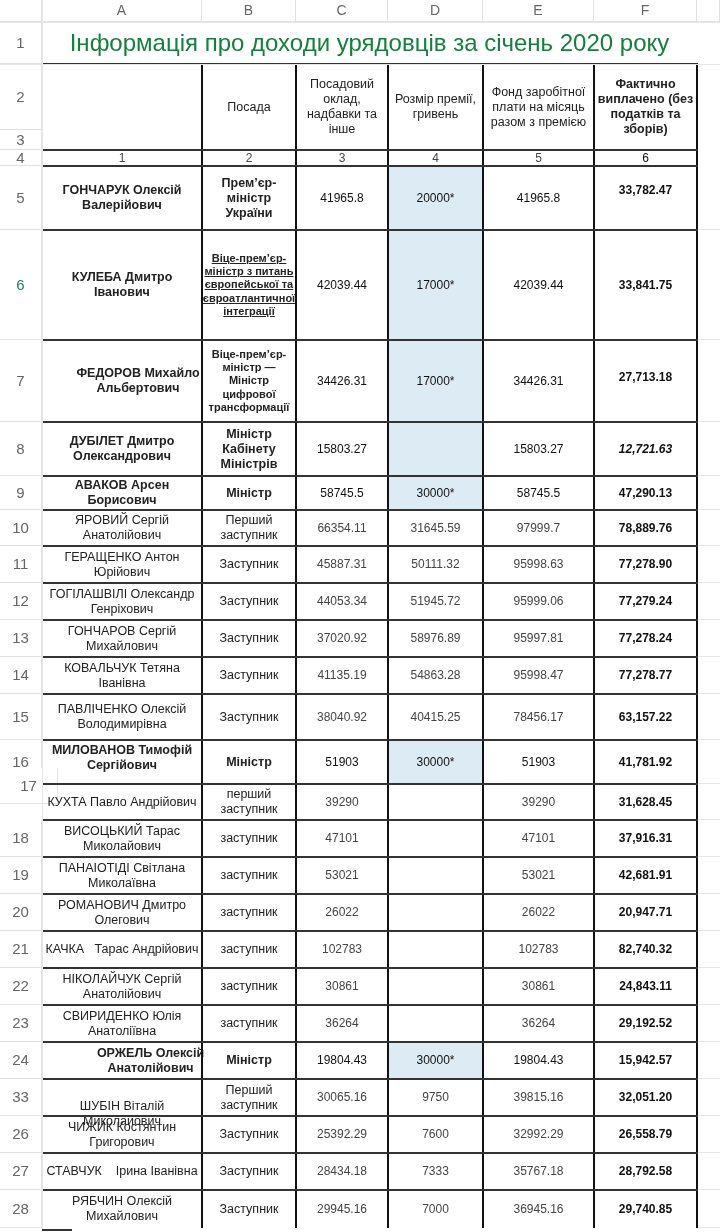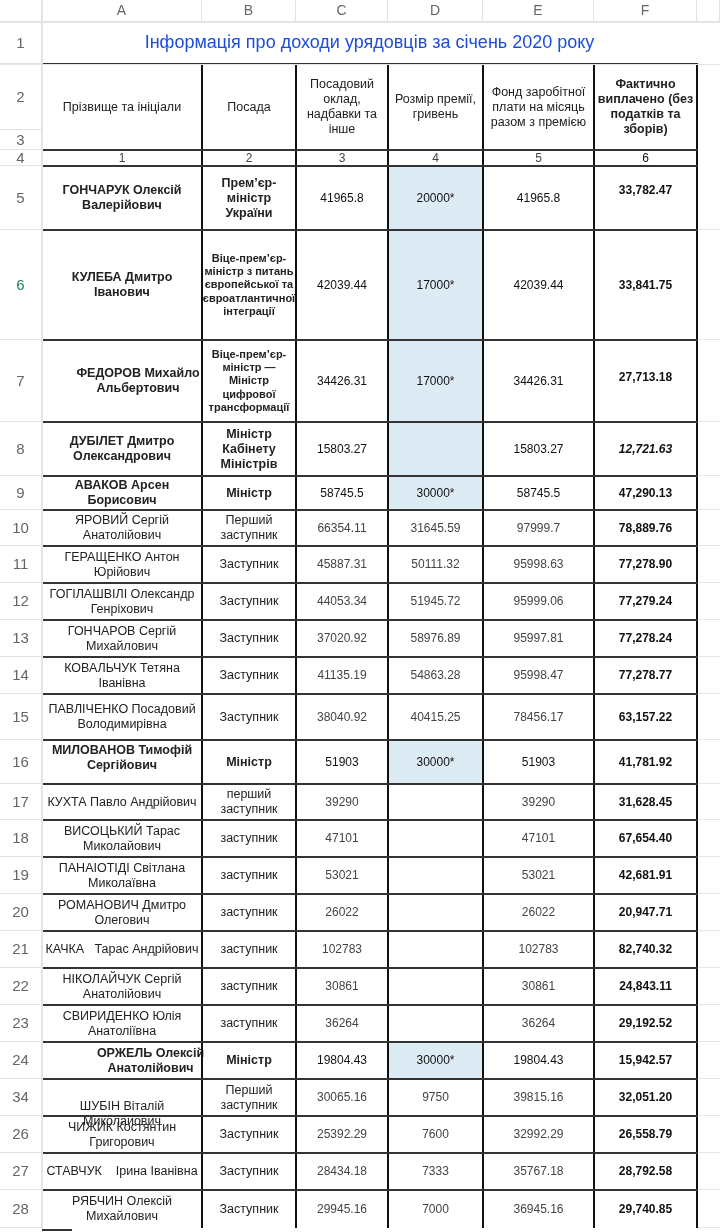--- a/index.html
+++ b/index.html
@@ -5,21 +5,21 @@
   html, body { margin:0; padding:0; background:#ffffff; }
   body { width:720px; height:1232px; overflow:hidden; position:relative;
          font-family:"Liberation Sans", sans-serif; color:#222; }
   .sheet { position:absolute; left:0; top:0; width:720px; height:1232px; }
   .cell { position:absolute; box-sizing:border-box; display:flex; align-items:center;
           justify-content:center; text-align:center; overflow:hidden; line-height:1.2; }
   .colhdr { color:#666; font-size:14px; border-right:1px solid #e2e2e2; border-bottom:1px solid #e2e2e2; background:#fff; }
   .rowhdr { color:#666; font-size:15px; border-right:1px solid #e2e2e2; border-bottom:1px solid #e2e2e2; background:#fff; }
   .rowhdr.active { color:#1a7f64; }
   .gridline { position:absolute; background:#e6e6e6; }
-  .title { font-size:18px; color:#1d4ed8; }
+  .title { font-size:24px; color:#15803d; }
   .hdr { font-size:12.5px; color:#222; padding:0 2px; }
   .hdr.bold { font-weight:bold; }
   .num { font-size:12px; color:#222; }
   .name { font-size:12.5px; padding:0 2px; }
   .pos { font-size:12.5px; padding:15px 2px; }
   .pos.small { font-size:11px; }
   .bold { font-weight:bold; }
   .light { color:#444; }
   .dark { color:#111; }
   .hl { background:#ddebf5; }
@@ -38,21 +38,20 @@
   <div class="cell colhdr" style="left:388px;top:0;width:95px;height:22px;">D</div>
   <div class="cell colhdr" style="left:483px;top:0;width:111px;height:22px;">E</div>
   <div class="cell colhdr" style="left:594px;top:0;width:103px;height:22px;">F</div>
   <div class="cell colhdr" style="left:697px;top:0;width:23px;height:22px;"></div>
 
   <div class="cell rowhdr" style="left:0;top:22px;width:42px;height:42px;">1</div>
   <div class="cell title" style="left:42px;top:22px;width:655px;height:42px;">Інформація про доходи урядовців за січень 2020 року</div>
 
   <div class="cell rowhdr" style="left:0;top:64px;width:42px;height:66px;">2</div>
   <div class="cell rowhdr" style="left:0;top:130px;width:42px;height:20px;">3</div>
-  <div class="cell hdr" style="left:42px;top:64px;width:160px;height:86px;">Прізвище та ініціали</div>
   <div class="cell hdr" style="left:202px;top:64px;width:94px;height:86px;">Посада</div>
   <div class="cell hdr" style="left:296px;top:64px;width:92px;height:86px;">Посадовий оклад, надбавки та інше</div>
   <div class="cell hdr" style="left:388px;top:64px;width:95px;height:86px;">Розмір премії, гривень</div>
   <div class="cell hdr" style="left:483px;top:64px;width:111px;height:86px;">Фонд заробітної плати на місяць разом з премією</div>
   <div class="cell hdr bold" style="left:594px;top:64px;width:103px;height:86px;">Фактично виплачено (без податків та зборів)</div>
 
   <div class="cell rowhdr" style="left:0;top:150px;width:42px;height:16px;">4</div>
   <div class="cell num light" style="left:42px;top:150px;width:160px;height:16px;">1</div>
   <div class="cell num light" style="left:202px;top:150px;width:94px;height:16px;">2</div>
   <div class="cell num light" style="left:296px;top:150px;width:92px;height:16px;">3</div>
@@ -64,21 +63,21 @@
       <div class="cell rowhdr" style="left: 0px; top: 166px; width: 42px; height: 64px;">5</div>
       <div class="cell name bold" style="left: 42px; top: 166px; width: 160px; height: 64px; white-space: pre-wrap;">ГОНЧАРУК Олексій Валерійович</div>
       <div class="cell pos bold" style="left: 202px; top: 166px; width: 94px; height: 64px;">Прем’єр-міністр України</div>
       <div class="cell num dark" style="left: 296px; top: 166px; width: 92px; height: 64px;">41965.8</div>
       <div class="cell num dark hl" style="left: 388px; top: 166px; width: 95px; height: 64px; background: rgb(221, 235, 245);">20000*</div>
       <div class="cell num dark" style="left: 483px; top: 166px; width: 111px; height: 64px;">41965.8</div>
       <div class="cell num bold dark" style="left: 594px; top: 166px; width: 103px; height: 48px;">33,782.47</div>
       <div class="cell" style="left: 697px; top: 166px; width: 23px; height: 64px; border-bottom: 1px solid rgb(230, 230, 230);"></div>
       <div class="cell rowhdr active" style="left: 0px; top: 230px; width: 42px; height: 110px;">6</div>
       <div class="cell name bold" style="left: 42px; top: 230px; width: 160px; height: 110px; white-space: pre-wrap;">КУЛЕБА Дмитро Іванович</div>
-      <div class="cell pos bold small" style="left: 202px; top: 230px; width: 94px; height: 110px;">Віце-прем’єр-міністр з питань європейської та євроатлантичної інтеграції</div>
+      <div class="cell pos bold small" style="left: 202px; top: 230px; width: 94px; height: 110px; text-decoration: underline;">Віце-прем’єр-міністр з питань європейської та євроатлантичної інтеграції</div>
       <div class="cell num dark" style="left: 296px; top: 230px; width: 92px; height: 110px;">42039.44</div>
       <div class="cell num dark hl" style="left: 388px; top: 230px; width: 95px; height: 110px; background: rgb(221, 235, 245);">17000*</div>
       <div class="cell num dark" style="left: 483px; top: 230px; width: 111px; height: 110px;">42039.44</div>
       <div class="cell num bold dark" style="left: 594px; top: 230px; width: 103px; height: 110px;">33,841.75</div>
       <div class="cell" style="left: 697px; top: 230px; width: 23px; height: 110px; border-bottom: 1px solid rgb(230, 230, 230);"></div>
       <div class="cell rowhdr" style="left: 0px; top: 340px; width: 42px; height: 82px;">7</div>
       <div class="cell name bold" style="left: 42px; top: 340px; width: 192px; height: 82px; white-space: pre-wrap;">ФЕДОРОВ Михайло Альбертович</div>
       <div class="cell pos bold small" style="left: 202px; top: 340px; width: 94px; height: 82px;">Віце-прем’єр-міністр — Міністр цифрової трансформації</div>
       <div class="cell num dark" style="left: 296px; top: 340px; width: 92px; height: 82px;">34426.31</div>
       <div class="cell num dark hl" style="left: 388px; top: 340px; width: 95px; height: 82px; background: rgb(221, 235, 245);">17000*</div>
@@ -135,50 +134,50 @@
       <div class="cell" style="left: 697px; top: 620px; width: 23px; height: 37px; border-bottom: 1px solid rgb(230, 230, 230);"></div>
       <div class="cell rowhdr" style="left: 0px; top: 657px; width: 42px; height: 37px;">14</div>
       <div class="cell name" style="left: 42px; top: 657px; width: 160px; height: 37px; white-space: pre-wrap;">КОВАЛЬЧУК Тетяна Іванівна</div>
       <div class="cell pos" style="left: 202px; top: 657px; width: 94px; height: 37px;">Заступник</div>
       <div class="cell num light" style="left: 296px; top: 657px; width: 92px; height: 37px;">41135.19</div>
       <div class="cell num light" style="left: 388px; top: 657px; width: 95px; height: 37px;">54863.28</div>
       <div class="cell num light" style="left: 483px; top: 657px; width: 111px; height: 37px;">95998.47</div>
       <div class="cell num bold dark" style="left: 594px; top: 657px; width: 103px; height: 37px;">77,278.77</div>
       <div class="cell" style="left: 697px; top: 657px; width: 23px; height: 37px; border-bottom: 1px solid rgb(230, 230, 230);"></div>
       <div class="cell rowhdr" style="left: 0px; top: 694px; width: 42px; height: 46px;">15</div>
-      <div class="cell name" style="left: 42px; top: 694px; width: 160px; height: 46px; white-space: pre-wrap;">ПАВЛІЧЕНКО Посадовий Володимирівна</div>
+      <div class="cell name" style="left: 42px; top: 694px; width: 160px; height: 46px; white-space: pre-wrap;">ПАВЛІЧЕНКО Олексій Володимирівна</div>
       <div class="cell pos" style="left: 202px; top: 694px; width: 94px; height: 46px;">Заступник</div>
       <div class="cell num light" style="left: 296px; top: 694px; width: 92px; height: 46px;">38040.92</div>
       <div class="cell num light" style="left: 388px; top: 694px; width: 95px; height: 46px;">40415.25</div>
       <div class="cell num light" style="left: 483px; top: 694px; width: 111px; height: 46px;">78456.17</div>
       <div class="cell num bold dark" style="left: 594px; top: 694px; width: 103px; height: 46px;">63,157.22</div>
       <div class="cell" style="left: 697px; top: 694px; width: 23px; height: 46px; border-bottom: 1px solid rgb(230, 230, 230);"></div>
       <div class="cell rowhdr" style="left: 0px; top: 740px; width: 42px; height: 44px;">16</div>
       <div class="cell name bold" style="left: 42px; top: 740px; width: 160px; height: 36px; white-space: pre-wrap;">МИЛОВАНОВ Тимофій Сергійович</div>
       <div class="cell pos bold" style="left: 202px; top: 740px; width: 94px; height: 44px;">Міністр</div>
       <div class="cell num dark" style="left: 296px; top: 740px; width: 92px; height: 44px;">51903</div>
       <div class="cell num dark hl" style="left: 388px; top: 740px; width: 95px; height: 44px; background: rgb(221, 235, 245);">30000*</div>
       <div class="cell num dark" style="left: 483px; top: 740px; width: 111px; height: 44px;">51903</div>
       <div class="cell num bold dark" style="left: 594px; top: 740px; width: 103px; height: 44px;">41,781.92</div>
       <div class="cell" style="left: 697px; top: 740px; width: 23px; height: 44px; border-bottom: 1px solid rgb(230, 230, 230);"></div>
-      <div class="cell rowhdr" style="left: 0px; top: 784px; width: 42px; height: 36px;">17</div>
+      <div class="cell rowhdr" style="left: 0px; top: 768px; width: 58px; height: 36px;">17</div>
       <div class="cell name" style="left: 42px; top: 784px; width: 160px; height: 36px; white-space: pre-wrap;">КУХТА Павло Андрійович</div>
       <div class="cell pos" style="left: 202px; top: 784px; width: 94px; height: 36px;">перший заступник</div>
       <div class="cell num light" style="left: 296px; top: 784px; width: 92px; height: 36px;">39290</div>
       <div class="cell num light" style="left: 388px; top: 784px; width: 95px; height: 36px;"></div>
       <div class="cell num light" style="left: 483px; top: 784px; width: 111px; height: 36px;">39290</div>
       <div class="cell num bold dark" style="left: 594px; top: 784px; width: 103px; height: 36px;">31,628.45</div>
       <div class="cell" style="left: 697px; top: 784px; width: 23px; height: 36px; border-bottom: 1px solid rgb(230, 230, 230);"></div>
       <div class="cell rowhdr" style="left: 0px; top: 820px; width: 42px; height: 37px;">18</div>
       <div class="cell name" style="left: 42px; top: 820px; width: 160px; height: 37px; white-space: pre-wrap;">ВИСОЦЬКИЙ Тарас Миколайович</div>
       <div class="cell pos" style="left: 202px; top: 820px; width: 94px; height: 37px;">заступник</div>
       <div class="cell num light" style="left: 296px; top: 820px; width: 92px; height: 37px;">47101</div>
       <div class="cell num light" style="left: 388px; top: 820px; width: 95px; height: 37px;"></div>
       <div class="cell num light" style="left: 483px; top: 820px; width: 111px; height: 37px;">47101</div>
-      <div class="cell num bold dark" style="left: 594px; top: 820px; width: 103px; height: 37px;">67,654.40</div>
+      <div class="cell num bold dark" style="left: 594px; top: 820px; width: 103px; height: 37px;">37,916.31</div>
       <div class="cell" style="left: 697px; top: 820px; width: 23px; height: 37px; border-bottom: 1px solid rgb(230, 230, 230);"></div>
       <div class="cell rowhdr" style="left: 0px; top: 857px; width: 42px; height: 37px;">19</div>
       <div class="cell name" style="left: 42px; top: 857px; width: 160px; height: 37px; white-space: pre-wrap;">ПАНАІОТІДІ Світлана Миколаївна</div>
       <div class="cell pos" style="left: 202px; top: 857px; width: 94px; height: 37px;">заступник</div>
       <div class="cell num light" style="left: 296px; top: 857px; width: 92px; height: 37px;">53021</div>
       <div class="cell num light" style="left: 388px; top: 857px; width: 95px; height: 37px;"></div>
       <div class="cell num light" style="left: 483px; top: 857px; width: 111px; height: 37px;">53021</div>
       <div class="cell num bold dark" style="left: 594px; top: 857px; width: 103px; height: 37px;">42,681.91</div>
       <div class="cell" style="left: 697px; top: 857px; width: 23px; height: 37px; border-bottom: 1px solid rgb(230, 230, 230);"></div>
       <div class="cell rowhdr" style="left: 0px; top: 894px; width: 42px; height: 37px;">20</div>
@@ -214,21 +213,21 @@
       <div class="cell num bold dark" style="left: 594px; top: 1005px; width: 103px; height: 37px;">29,192.52</div>
       <div class="cell" style="left: 697px; top: 1005px; width: 23px; height: 37px; border-bottom: 1px solid rgb(230, 230, 230);"></div>
       <div class="cell rowhdr" style="left: 0px; top: 1042px; width: 42px; height: 37px;">24</div>
       <div class="cell name bold" style="left: 42px; top: 1042px; width: 185px; height: 37px; white-space: pre-wrap; margin-left: 16px;">ОРЖЕЛЬ Олексій Анатолійович</div>
       <div class="cell pos bold" style="left: 202px; top: 1042px; width: 94px; height: 37px;">Міністр</div>
       <div class="cell num dark" style="left: 296px; top: 1042px; width: 92px; height: 37px;">19804.43</div>
       <div class="cell num dark hl" style="left: 388px; top: 1042px; width: 95px; height: 37px; background: rgb(221, 235, 245);">30000*</div>
       <div class="cell num dark" style="left: 483px; top: 1042px; width: 111px; height: 37px;">19804.43</div>
       <div class="cell num bold dark" style="left: 594px; top: 1042px; width: 103px; height: 37px;">15,942.57</div>
       <div class="cell" style="left: 697px; top: 1042px; width: 23px; height: 37px; border-bottom: 1px solid rgb(230, 230, 230);"></div>
-      <div class="cell rowhdr" style="left: 0px; top: 1079px; width: 42px; height: 37px;">34</div>
+      <div class="cell rowhdr" style="left: 0px; top: 1079px; width: 42px; height: 37px;">33</div>
       <div class="cell name" style="left: 42px; top: 1079px; width: 160px; height: 37px; white-space: pre-wrap; margin-top: 16px;">ШУБІН Віталій Миколайович</div>
       <div class="cell pos" style="left: 202px; top: 1079px; width: 94px; height: 37px;">Перший заступник</div>
       <div class="cell num light" style="left: 296px; top: 1079px; width: 92px; height: 37px;">30065.16</div>
       <div class="cell num light" style="left: 388px; top: 1079px; width: 95px; height: 37px;">9750</div>
       <div class="cell num light" style="left: 483px; top: 1079px; width: 111px; height: 37px;">39815.16</div>
       <div class="cell num bold dark" style="left: 594px; top: 1079px; width: 103px; height: 37px;">32,051.20</div>
       <div class="cell" style="left: 697px; top: 1079px; width: 23px; height: 37px; border-bottom: 1px solid rgb(230, 230, 230);"></div>
       <div class="cell rowhdr" style="left: 0px; top: 1116px; width: 42px; height: 37px;">26</div>
       <div class="cell name" style="left: 42px; top: 1116px; width: 160px; height: 37px; white-space: pre-wrap;">ЧИЖИК Костянтин Григорович</div>
       <div class="cell pos" style="left: 202px; top: 1116px; width: 94px; height: 37px;">Заступник</div>

